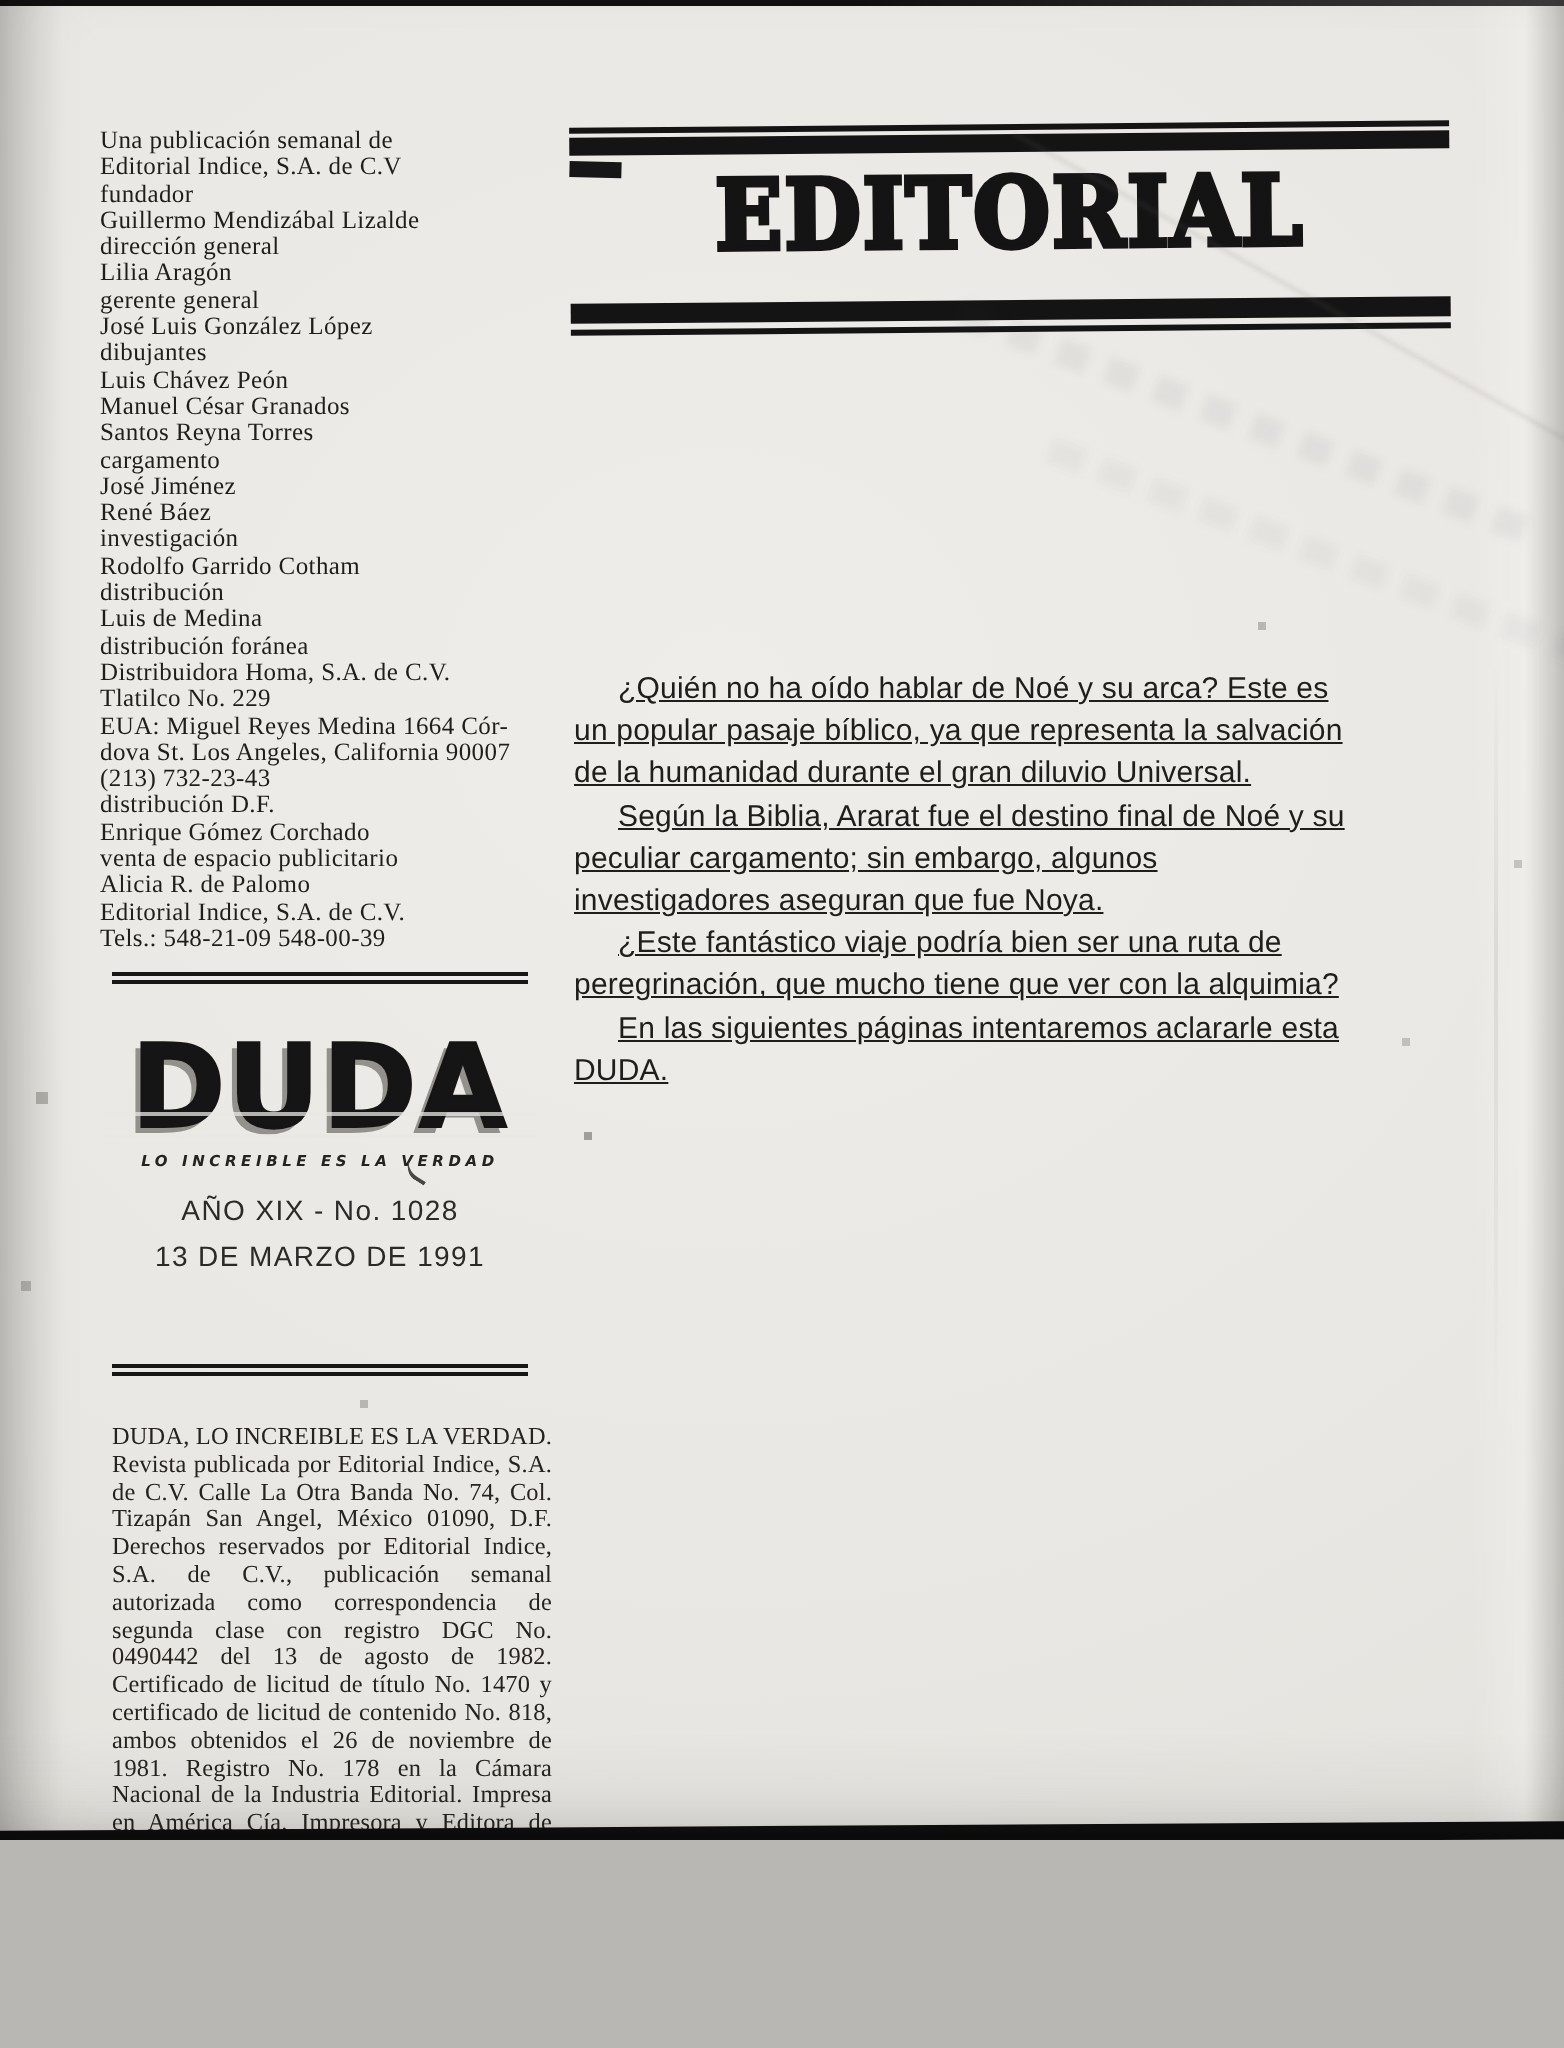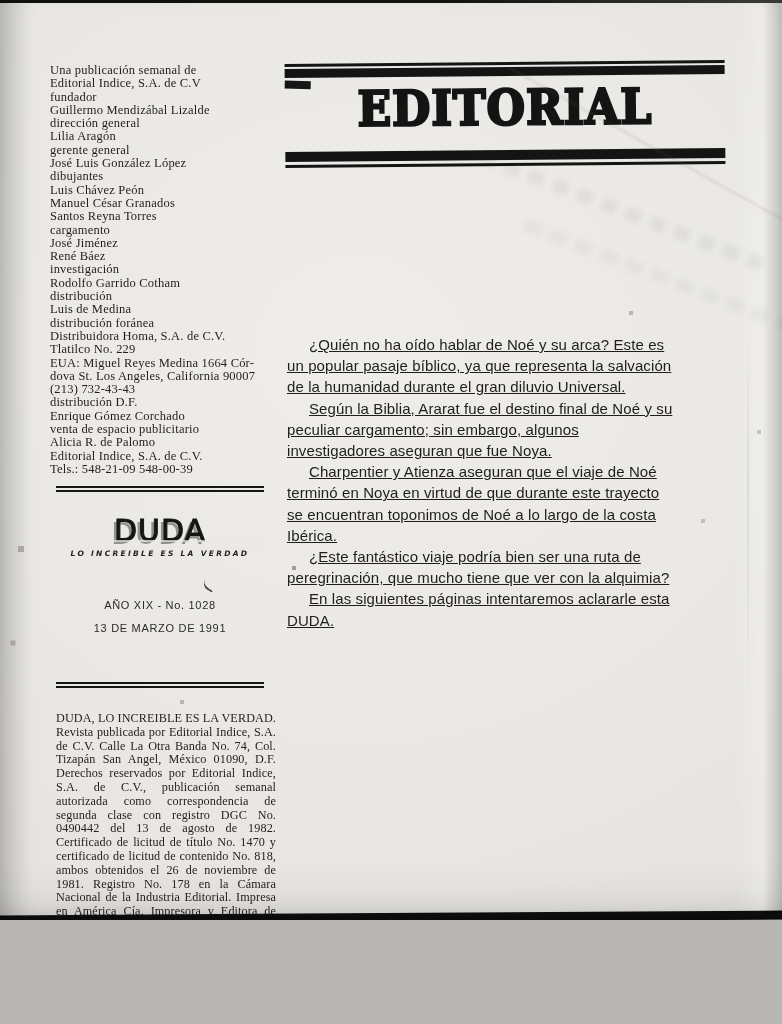--- a/index.html
+++ b/index.html
@@ -32,34 +32,34 @@
   .m-line.bold{ font-weight:normal; }
 
   .rule-double{ position:absolute; left:56px; width:208px; height:6px;
     border-top:2px solid #161616; border-bottom:2px solid #161616; }
   .rule-1{ top:486px; }
   .rule-2{ top:682px; }
 
   
   .logo-block{ position:absolute; left:56px; top:516px; width:208px; text-align:center; }
   .logo-title{ position:relative; display:inline-block;
-    font-family:"DejaVu Sans", sans-serif; font-weight:normal; font-size:30px; line-height:1;
+    font-family:"DejaVu Sans", sans-serif; font-weight:bold; font-size:57px; line-height:1;
     letter-spacing:1px; color:#151515; -webkit-text-stroke:1px #151515;
     text-shadow:-3px 3px 0 rgba(125,122,118,.8); transform:scaleY(1.02); }
   .logo-stripe{ position:absolute; left:-4px; right:-4px; height:2px;
     background:rgba(233,231,227,.75); pointer-events:none; }
   .stripe-a{ top:58%; } .stripe-b{ top:74%; }
   .logo-tagline{ margin-top:3px; font-family:"DejaVu Sans", sans-serif; font-size:7.5px;
     font-weight:bold; letter-spacing:2.3px; color:#25231f;font-style:italic; }
   .print-squiggle{ position:absolute; left:146px; top:66px; width:13px; height:8px;
     border-top:2.6px solid #4a4742; border-radius:0 9px 0 0; transform:rotate(-148deg); }
 
   
   .issue-block{ position:absolute; left:44px; top:594px; width:232px; text-align:center;
-    font-family:"Liberation Sans", sans-serif; font-size:11px; line-height:23px;
+    font-family:"Liberation Sans", sans-serif; font-size:14px; line-height:23px;
     letter-spacing:.7px; color:#2b2a28; }
 
   
   .imprint{ position:absolute; left:56px; top:712px; width:220px;
     font:12.2px/13.8px "Liberation Serif", serif; text-align:justify; color:#26231f;
     letter-spacing:.1px; }
 
   
   .banner{ position:absolute; left:284px; top:0; width:440px; transform:rotate(-.5deg); }
   .banner-thin-top   { position:absolute; left:0; top:62px;  width:100%; height:3px;  background:#141414; }
@@ -153,21 +153,21 @@
       <div class="m-line bold">distribución foránea</div>
 
       <div class="m-line">Distribuidora Homa, S.A. de C.V.</div>
 
       <div class="m-line">Tlatilco No. 229</div>
 
       <div class="m-line">EUA: Miguel Reyes Medina 1664 Cór-</div>
 
       <div class="m-line">dova St. Los Angeles, California 90007</div>
 
-      <div class="m-line">(213) 732-43-43</div>
+      <div class="m-line">(213) 732-23-43</div>
 
       <div class="m-line bold">distribución D.F.</div>
 
       <div class="m-line">Enrique Gómez Corchado</div>
 
       <div class="m-line bold">venta de espacio publicitario</div>
 
       <div class="m-line">Alicia R. de Palomo</div>
 
       <div class="m-line">Editorial Indice, S.A. de C.V.</div>
@@ -203,21 +203,20 @@
     <div class="ink-blob"></div>
   </div>
 
   <section class="editorial-body">
 
       <p>¿Quién no ha oído hablar de Noé y su arca? Este es un popular pasaje bíblico, ya que representa la salvación de la humanidad durante el gran diluvio Universal.</p>
 
       <p>Según la Biblia, Ararat fue el destino final de Noé y su peculiar cargamento; sin embargo, algunos investigadores aseguran que fue Noya.</p>
 
 
-      <p>Charpentier y Atienza aseguran que el viaje de Noé terminó en Noya en virtud de que durante este trayecto se encuentran toponimos de Noé a lo largo de la costa Ibérica.</p>
 
       <p>¿Este fantástico viaje podría bien ser una ruta de peregrinación, que mucho tiene que ver con la alquimia?</p>
 
       <p>En las siguientes páginas intentaremos aclararle esta DUDA.</p>
     </section>
 
   <div class="ghost ghost-1"></div>
   <div class="ghost ghost-2"></div>
   <div class="ghost ghost-3"></div>
   <div class="ghost crease-diag"></div>

